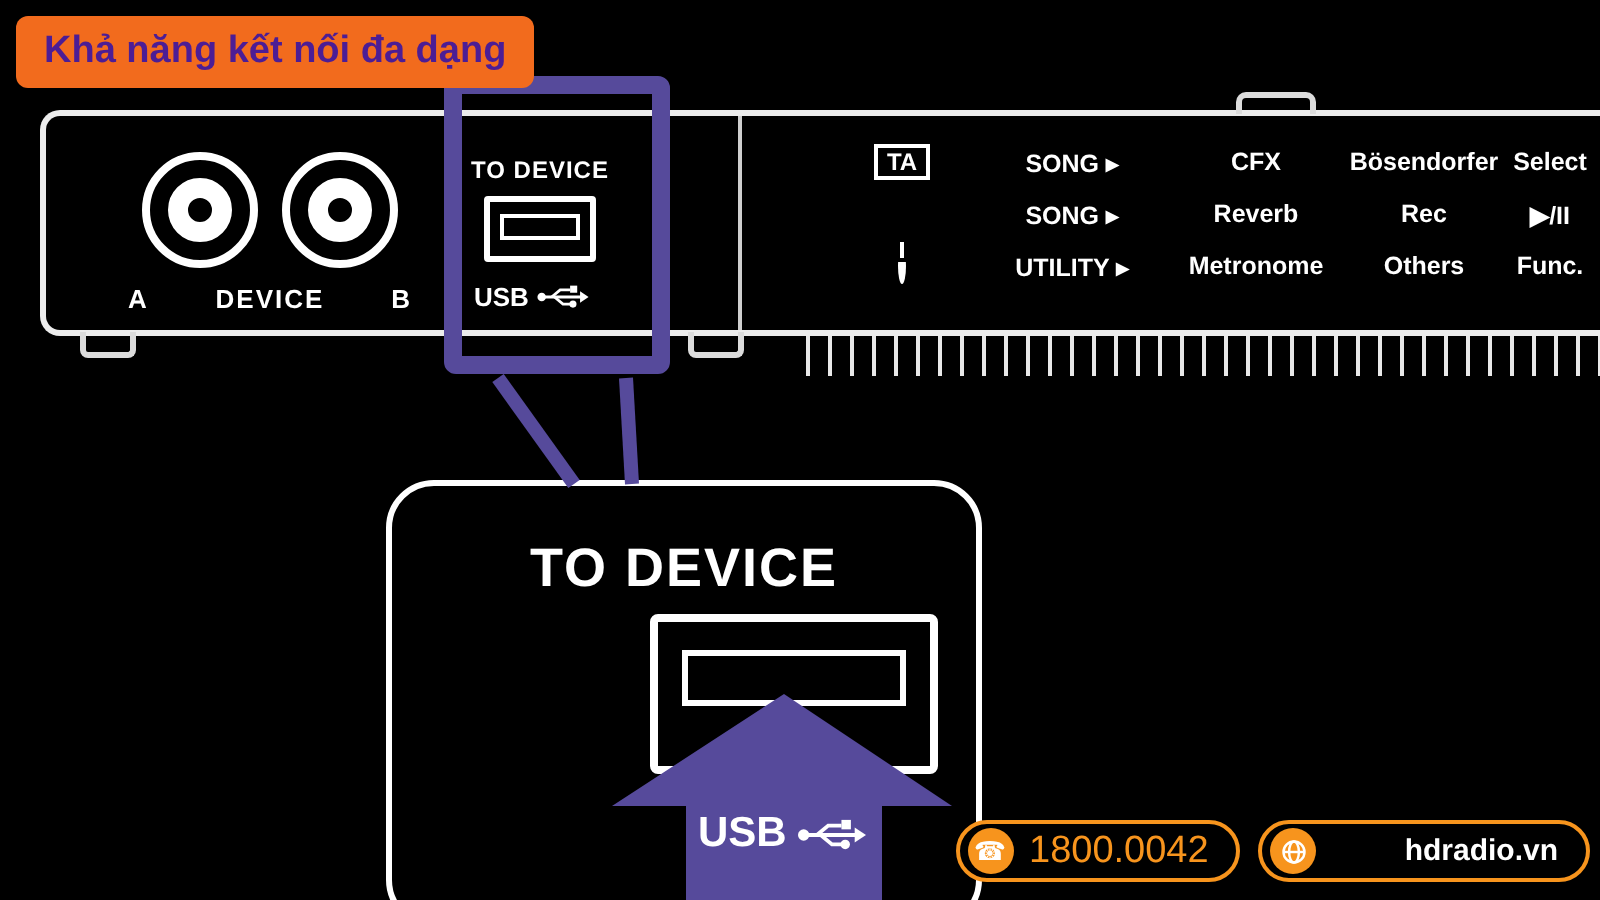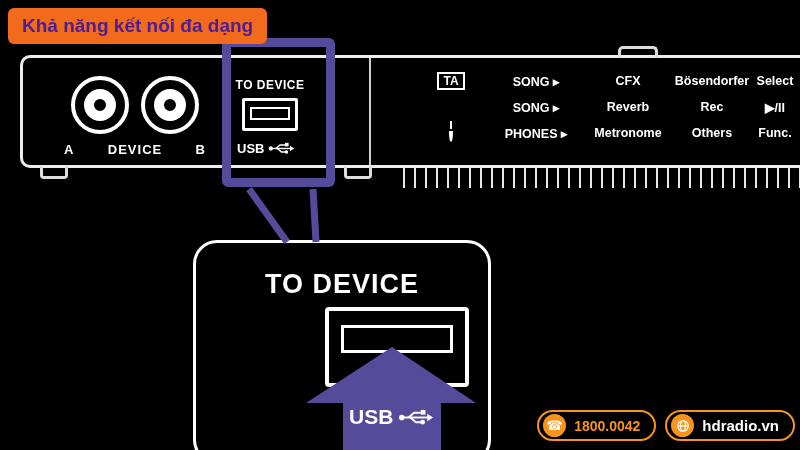--- a/index.html
+++ b/index.html
@@ -150,22 +150,22 @@
     display: flex; align-items: center; gap: 8px;
     height: 31px; border: 2px solid #f7941d; border-radius: 17px;
     padding: 0 14px 0 4px; background: #000;
   }
   .badge-circle {
     width: 23px; height: 23px; border-radius: 50%;
     background: #f7941d; color: #fff;
     display: flex; align-items: center; justify-content: center;
     font-size: 13px; line-height: 1;
   }
-  .badge-text-phone { color: #f7941d; font-weight: bold; font-size: 14px; }
-  .badge-text-web   { color: #fff;    font-weight: bold; font-size: 15px; }
+  .badge-text-phone { color: #f7941d; font-weight: normal; font-size: 19px; }
+  .badge-text-web   { color: #fff;    font-weight: bold; font-size: 15px; margin-left: 36px; }
 </style>
 </head>
 <body>
 
 <div class="banner">Khả năng kết nối đa dạng</div>
 
 <div class="panel-outline"></div>
 <div class="panel-divider"></div>
 <div class="top-bump"></div>
 <div class="keys-strip"></div>
@@ -212,21 +212,21 @@
   <div>Bösendorfer</div>
   <div>Select</div>
 
   <div><span class="led"></span></div>
   <div>SONG ▸</div>
   <div>Reverb</div>
   <div>Rec</div>
   <div>▶/II</div>
 
   <div><span class="power-icon"></span></div>
-  <div>PHONES ▸</div>
+  <div>UTILITY ▸</div>
   <div>Metronome</div>
   <div>Others</div>
   <div>Func.</div>
 </div>
 
 <div class="callout">
   <div class="callout-title">TO DEVICE</div>
   <div class="callout-port">
     <div class="callout-slot"></div>
   </div>

